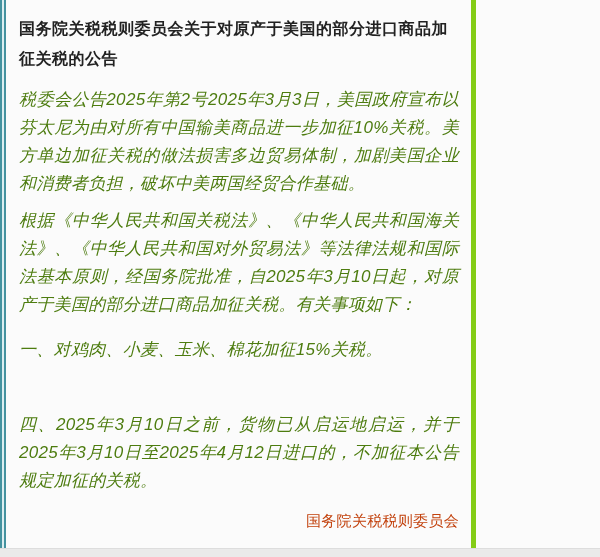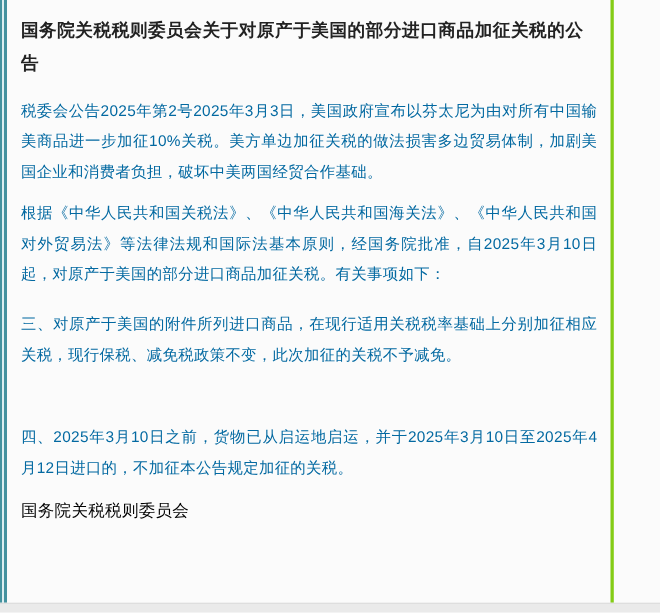--- a/index.html
+++ b/index.html
@@ -23,47 +23,49 @@
       to right,
       #44929f 0px, #44929f 2px,
       #dceef1 2px, #dceef1 4px,
       #44929f 4px, #44929f 6px,
       transparent 6px
     );
   }
   .content {
     position: absolute;
     left: 7px; top: 0;
-    width: 551px;
+    width: 469px;
     height: 548px;
     padding: 14px 12px 0 12px;
-    border-right: 3px solid #84cc16;
+    border-right: 5px solid #84cc16;
   }
   .title {
     font-size: 16px;
     font-weight: bold;
     color: #222222;
     line-height: 30px;
     margin-bottom: 12px;
     letter-spacing: 0.5px;
   }
   .para {
-    font-size: 14px;
-    color: #0369a1;
+    font-size: 17px;
+    color: #4d7c0f;
     line-height: 28px;
     text-align: justify;
     letter-spacing: 0.3px;
+    font-style: italic;
   }
   .intro { margin-bottom: 9px; }
   .item { margin-top: 17px; }
   .item-4 { margin-top: 47px; }
   .signature {
     margin-top: 12px;
+    text-align: right;
     font-size: 15px;
-    color: #000000;
+    color: #c2410c;
     line-height: 27px;
     letter-spacing: 0.3px;
   }
   .footer-band {
     position: absolute;
     left: 0; bottom: 0;
     width: 600px;
     height: 9px;
     background: #eaeaea;
     border-top: 1px solid #dddddd;
@@ -75,23 +77,23 @@
 <div class="page">
   <div class="accent-border"></div>
 
   <div class="content">
     <h1 class="title">国务院关税税则委员会关于对原产于美国的部分进口商品加征关税的公告</h1>
 
     <p class="para intro">税委会公告2025年第2号2025年3月3日，美国政府宣布以芬太尼为由对所有中国输美商品进一步加征10%关税。美方单边加征关税的做法损害多边贸易体制，加剧美国企业和消费者负担，破坏中美两国经贸合作基础。</p>
 
     <p class="para intro">根据《中华人民共和国关税法》、《中华人民共和国海关法》、《中华人民共和国对外贸易法》等法律法规和国际法基本原则，经国务院批准，自2025年3月10日起，对原产于美国的部分进口商品加征关税。有关事项如下：</p>
 
+    <p class="para item">一、对鸡肉、小麦、玉米、棉花加征15%关税。</p>
 
 
-    <p class="para item">三、对原产于美国的附件所列进口商品，在现行适用关税税率基础上分别加征相应关税，现行保税、减免税政策不变，此次加征的关税不予减免。</p>
 
     <p class="para item item-4">四、2025年3月10日之前，货物已从启运地启运，并于2025年3月10日至2025年4月12日进口的，不加征本公告规定加征的关税。</p>
 
     <div class="signature">
       <div>国务院关税税则委员会</div>
     </div>
   </div>
 
   <div class="footer-band"></div>
 </div>

